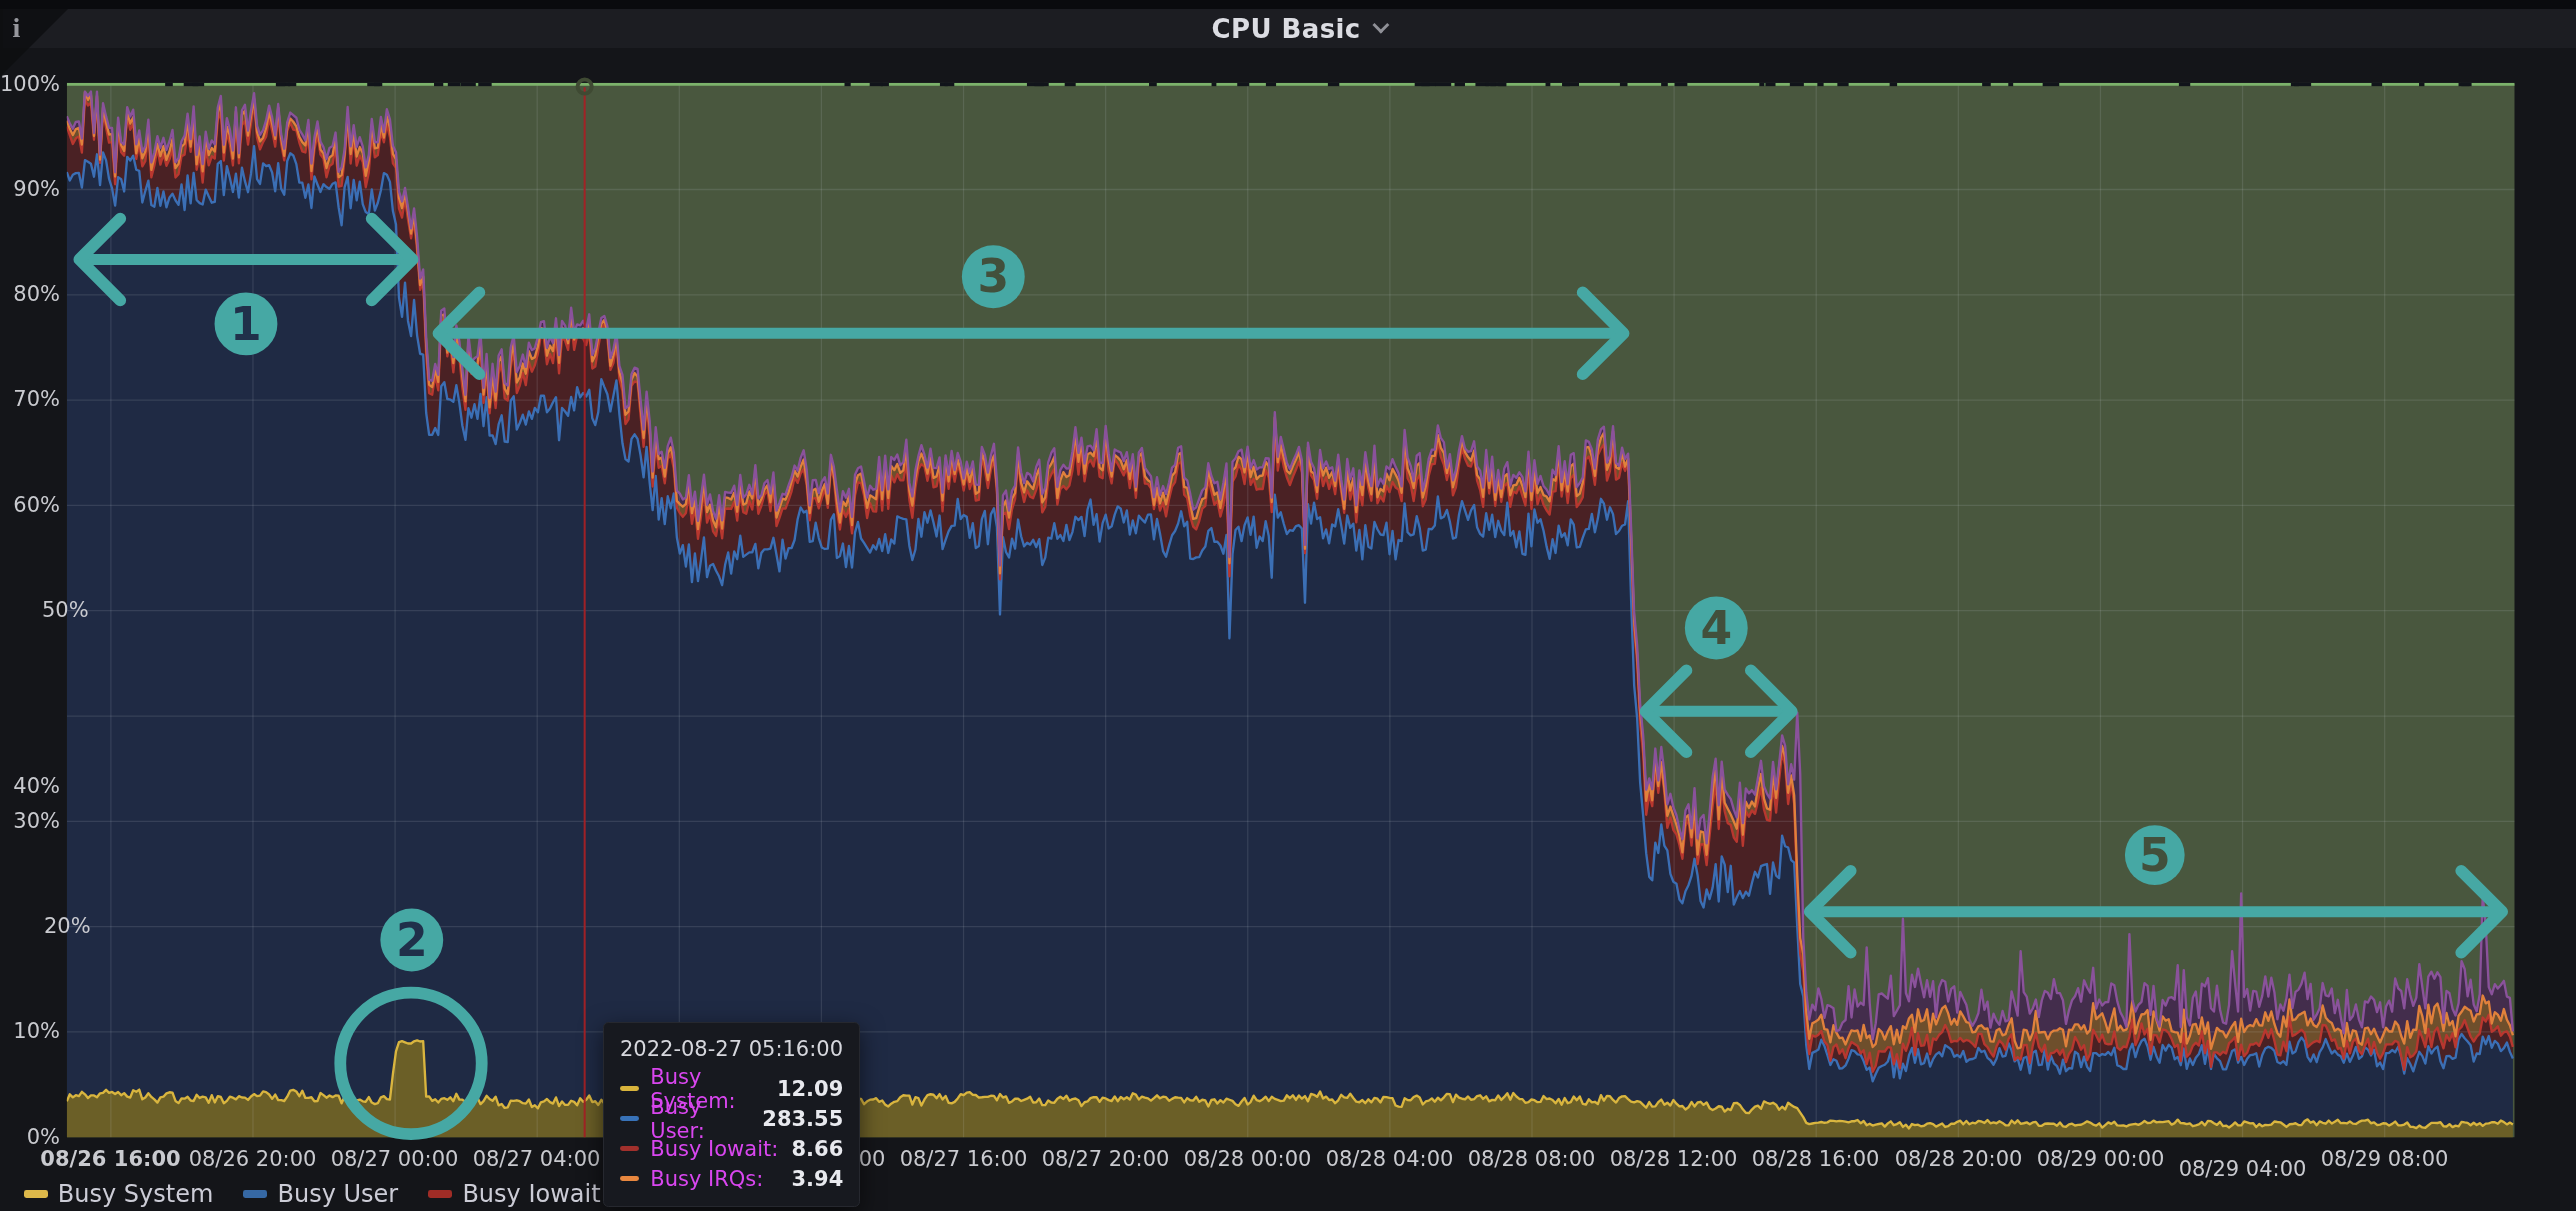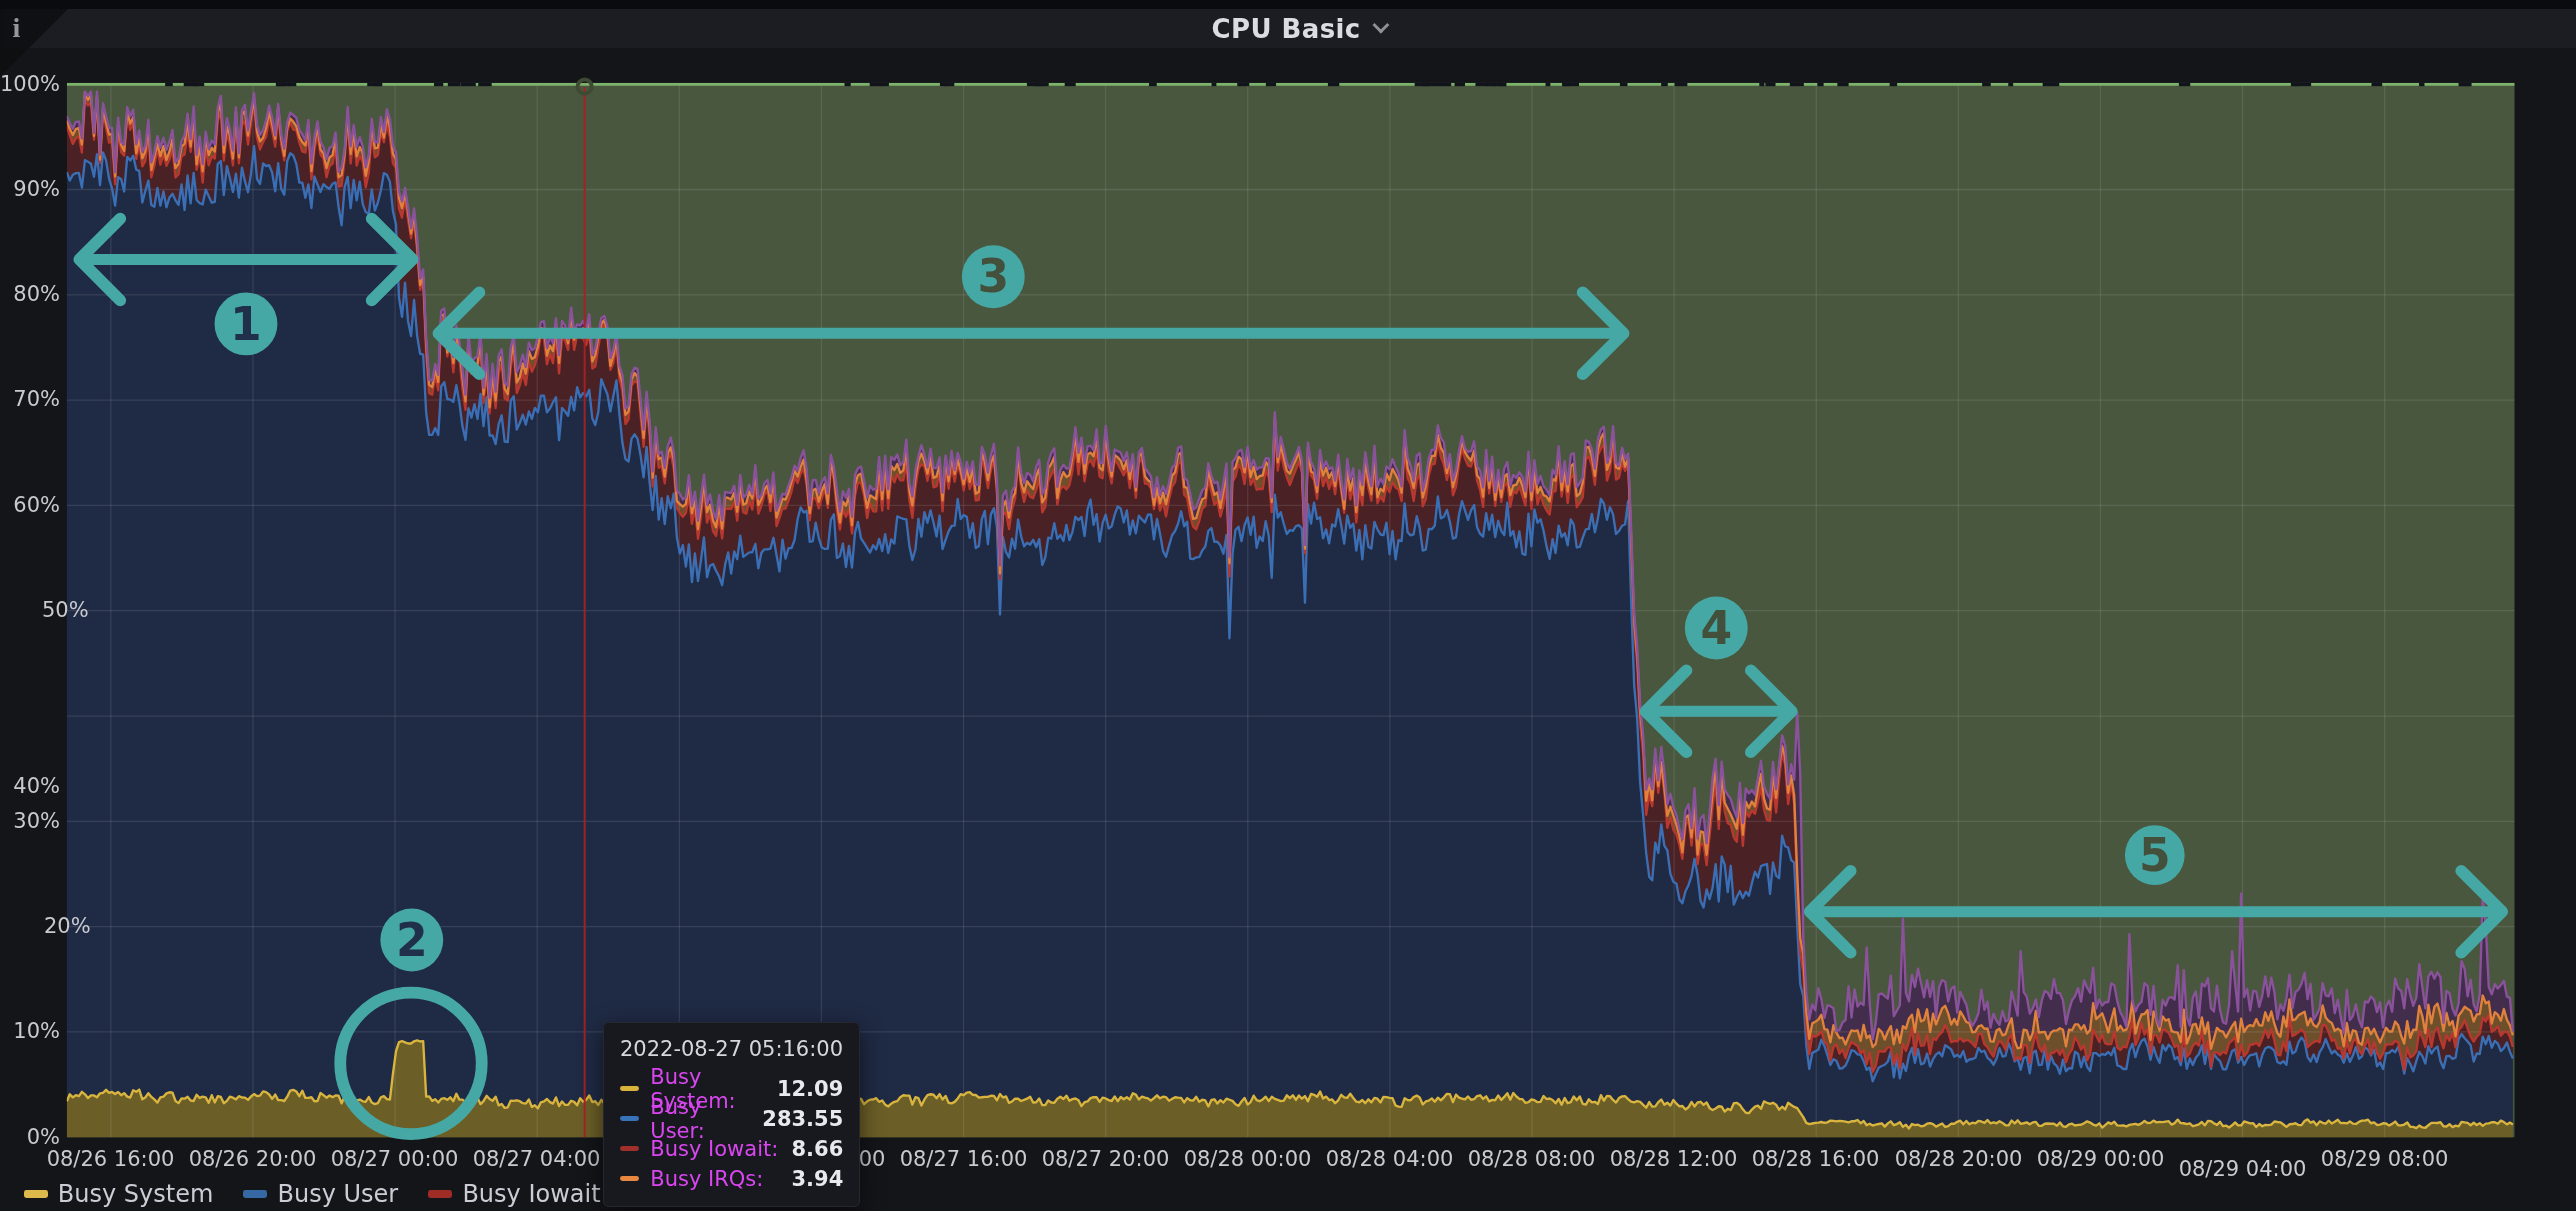--- a/index.html
+++ b/index.html
@@ -207,21 +207,21 @@
     <div class="axis-label y-label" style="left: 0px; top: 387px;">70%</div>
     <div class="axis-label y-label" style="left: 0px; top: 493px;">60%</div>
     <div class="axis-label y-label" style="left: 0px; top: 598px; padding-left: 42px;">50%</div>
     <div class="axis-label y-label" style="left: 0px; top: 736px; margin-top: 38px;">40%</div>
     <div class="axis-label y-label" style="left: 0px; top: 809px;">30%</div>
     <div class="axis-label y-label" style="left: 0px; top: 914px; padding-left: 44px;">20%</div>
     <div class="axis-label y-label" style="left: 0px; top: 1019px;">10%</div>
     <div class="axis-label y-label" style="left: 0px; top: 1125px;">0%</div>
   </div>
 <div id="x-axis">
-    <div class="axis-label x-label" style="left: 40px; top: 1147px;">08/26 16:00</div>
+    <div class="axis-label x-label" style="left: 40px; top: 1147px; font-weight: bold;">08/26 16:00</div>
     <div class="axis-label x-label" style="left: 182px; top: 1147px;">08/26 20:00</div>
     <div class="axis-label x-label" style="left: 324px; top: 1147px;">08/27 00:00</div>
     <div class="axis-label x-label" style="left: 466px; top: 1147px;">08/27 04:00</div>
     <div class="axis-label x-label" style="left: 609px; top: 1147px;">08/27 08:00</div>
     <div class="axis-label x-label" style="left: 751px; top: 1147px;">08/27 12:00</div>
     <div class="axis-label x-label" style="left: 893px; top: 1147px;">08/27 16:00</div>
     <div class="axis-label x-label" style="left: 1035px; top: 1147px;">08/27 20:00</div>
     <div class="axis-label x-label" style="left: 1177px; top: 1147px;">08/28 00:00</div>
     <div class="axis-label x-label" style="left: 1319px; top: 1147px;">08/28 04:00</div>
     <div class="axis-label x-label" style="left: 1461px; top: 1147px;">08/28 08:00</div>

